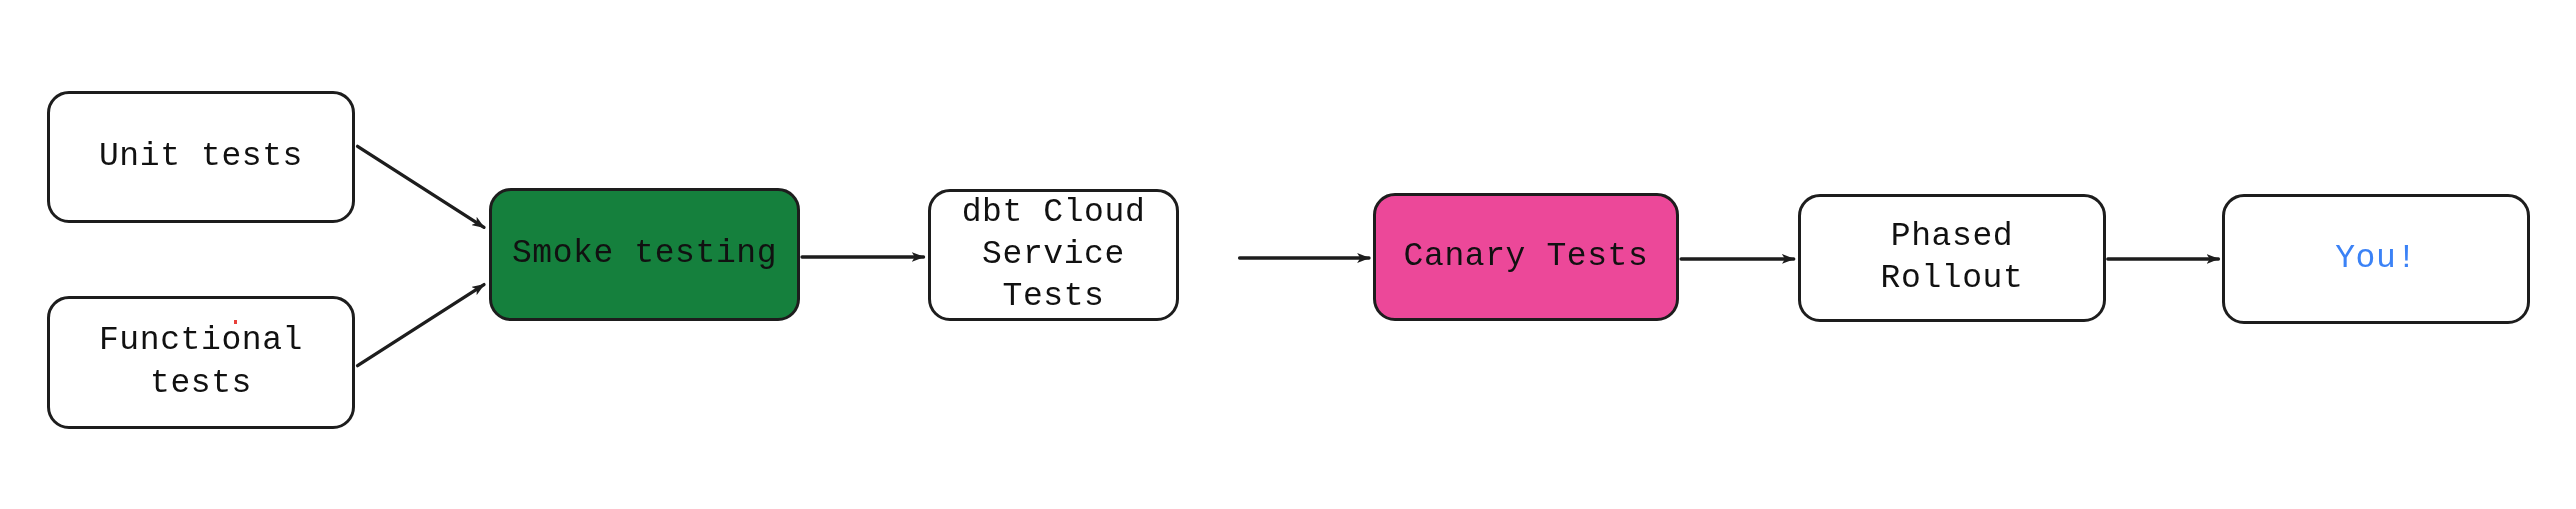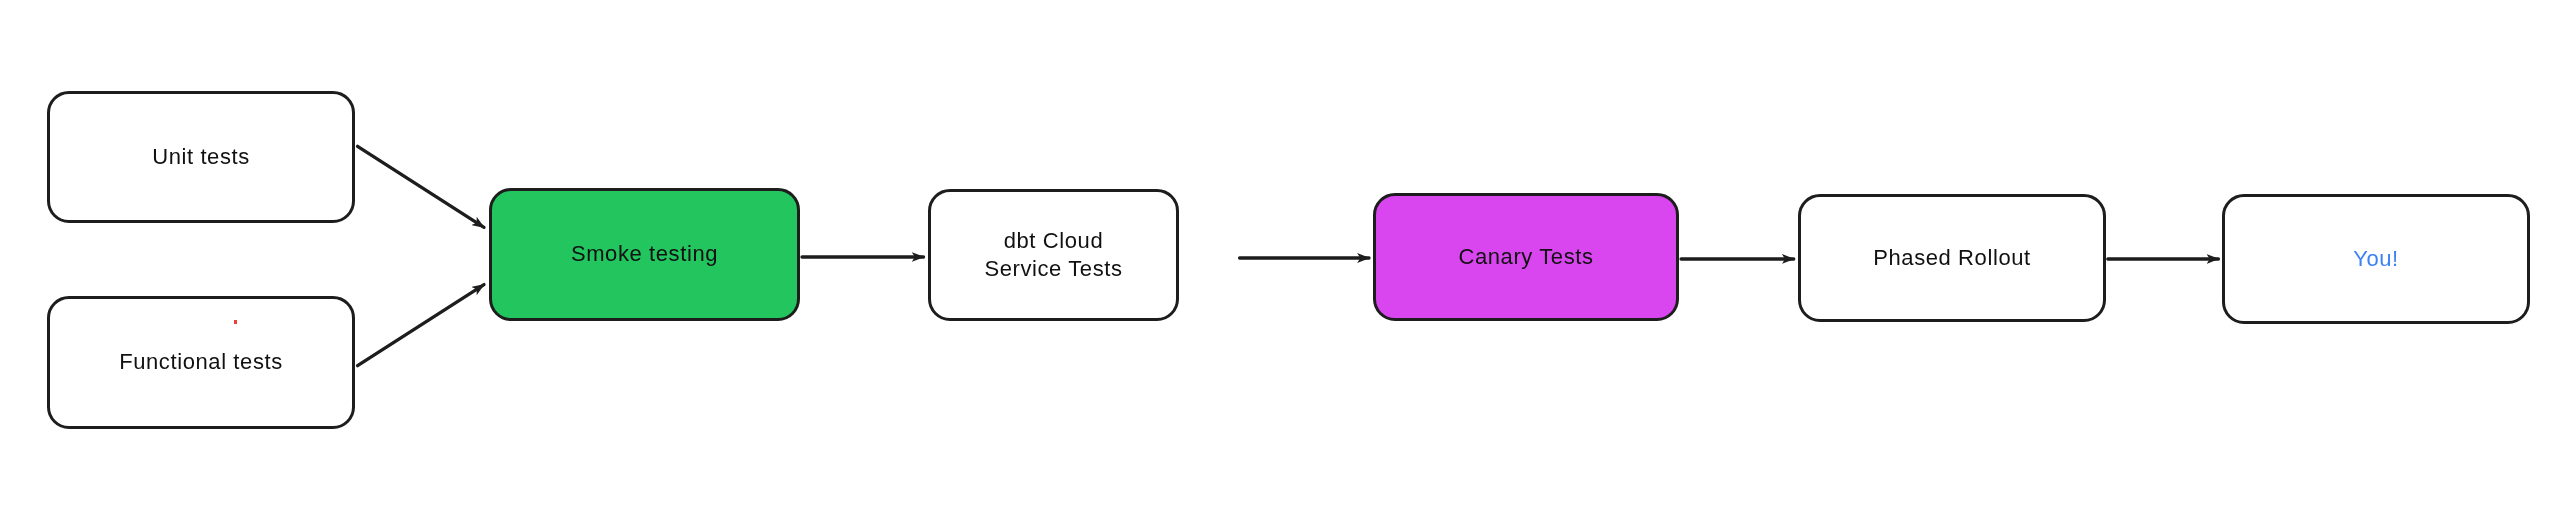--- a/index.html
+++ b/index.html
@@ -33,22 +33,22 @@
     border: 3.2px solid #1d1d1d;
     border-radius: 22px;
     display: flex;
     align-items: center;
     justify-content: center;
     text-align: center;
     z-index: 2;
   }
   .node-label {
     color: #111111;
-    font-family: Liberation Sans, sans-serif;
-    font-size: 22px;
+    font-family: Liberation Mono, monospace;
+    font-size: 33px;
     line-height: 1.28;
     letter-spacing: 0.6px;
     font-weight: 400;
     white-space: pre-line;
     padding: 0 10px;
   }
   .speck {
     position: absolute;
     width: 3px;
     height: 4px;
@@ -82,30 +82,30 @@
   </svg>
 
   <div class="node" style="left: 47px; top: 91px; width: 308px; height: 132px; background: rgb(255, 255, 255); border-color: rgb(29, 29, 29); border-width: 3.2px; border-radius: 22px;">
     <span class="node-label" style="color: rgb(17, 17, 17);">Unit tests</span>
   </div>
 
   <div class="node" style="left: 47px; top: 296px; width: 308px; height: 133px; background: rgb(255, 255, 255); border-color: rgb(29, 29, 29); border-width: 3.2px; border-radius: 22px;">
     <span class="node-label" style="color: rgb(17, 17, 17); text-align: center;">Functional tests</span>
   </div>
 
-  <div class="node" style="left: 489px; top: 188px; width: 311px; height: 133px; background: #22c55e; border-color: rgb(29, 29, 29); border-width: 3.2px; border-radius: 22px;">
+  <div class="node" style="left: 489px; top: 188px; width: 311px; height: 133px; background: #15803d; border-color: rgb(29, 29, 29); border-width: 3.2px; border-radius: 22px;">
     <span class="node-label" style="color: rgb(17, 17, 17);">Smoke testing</span>
   </div>
 
   <div class="node" style="left: 928px; top: 189px; width: 251px; height: 132px; background: rgb(255, 255, 255); border-color: rgb(29, 29, 29); border-width: 3.2px; border-radius: 22px;">
     <span class="node-label" style="color: rgb(17, 17, 17);">dbt Cloud
 Service Tests</span>
   </div>
 
-  <div class="node" style="left: 1373px; top: 193px; width: 306px; height: 128px; background: #d946ef; border-color: rgb(29, 29, 29); border-width: 3.2px; border-radius: 22px;">
+  <div class="node" style="left: 1373px; top: 193px; width: 306px; height: 128px; background: #ec4899; border-color: rgb(29, 29, 29); border-width: 3.2px; border-radius: 22px;">
     <span class="node-label" style="color: rgb(17, 17, 17);">Canary Tests</span>
   </div>
 
   <div class="node" style="left: 1798px; top: 194px; width: 308px; height: 128px; background: rgb(255, 255, 255); border-color: rgb(29, 29, 29); border-width: 3.2px; border-radius: 22px;">
     <span class="node-label" style="color: rgb(17, 17, 17);">Phased Rollout</span>
   </div>
 
   <div class="node" style="left: 2222px; top: 194px; width: 308px; height: 130px; background: rgb(255, 255, 255); border-color: rgb(29, 29, 29); border-width: 3.2px; border-radius: 22px;">
     <span class="node-label" style="color: #3b82f6;">You!</span>
   </div>

